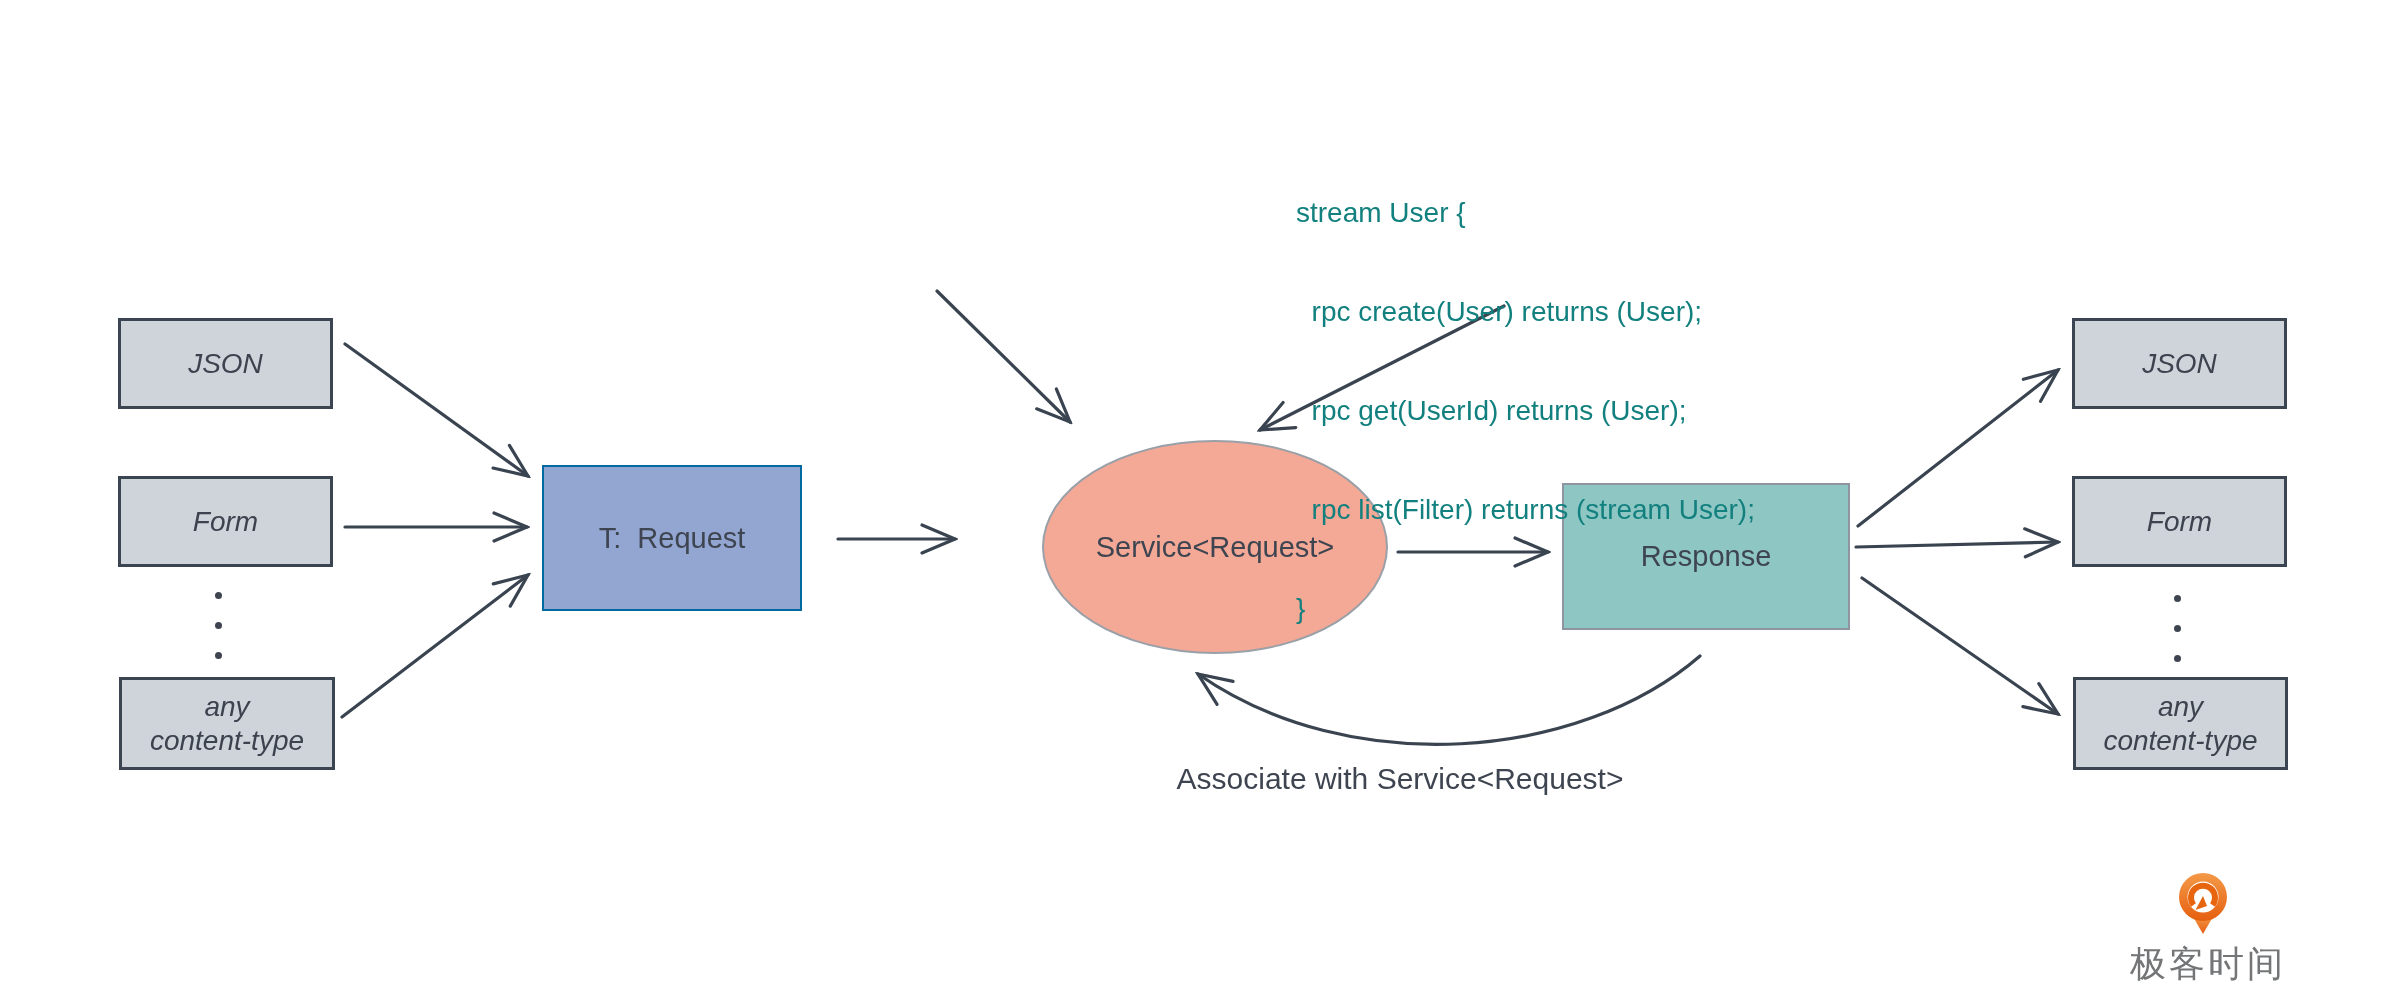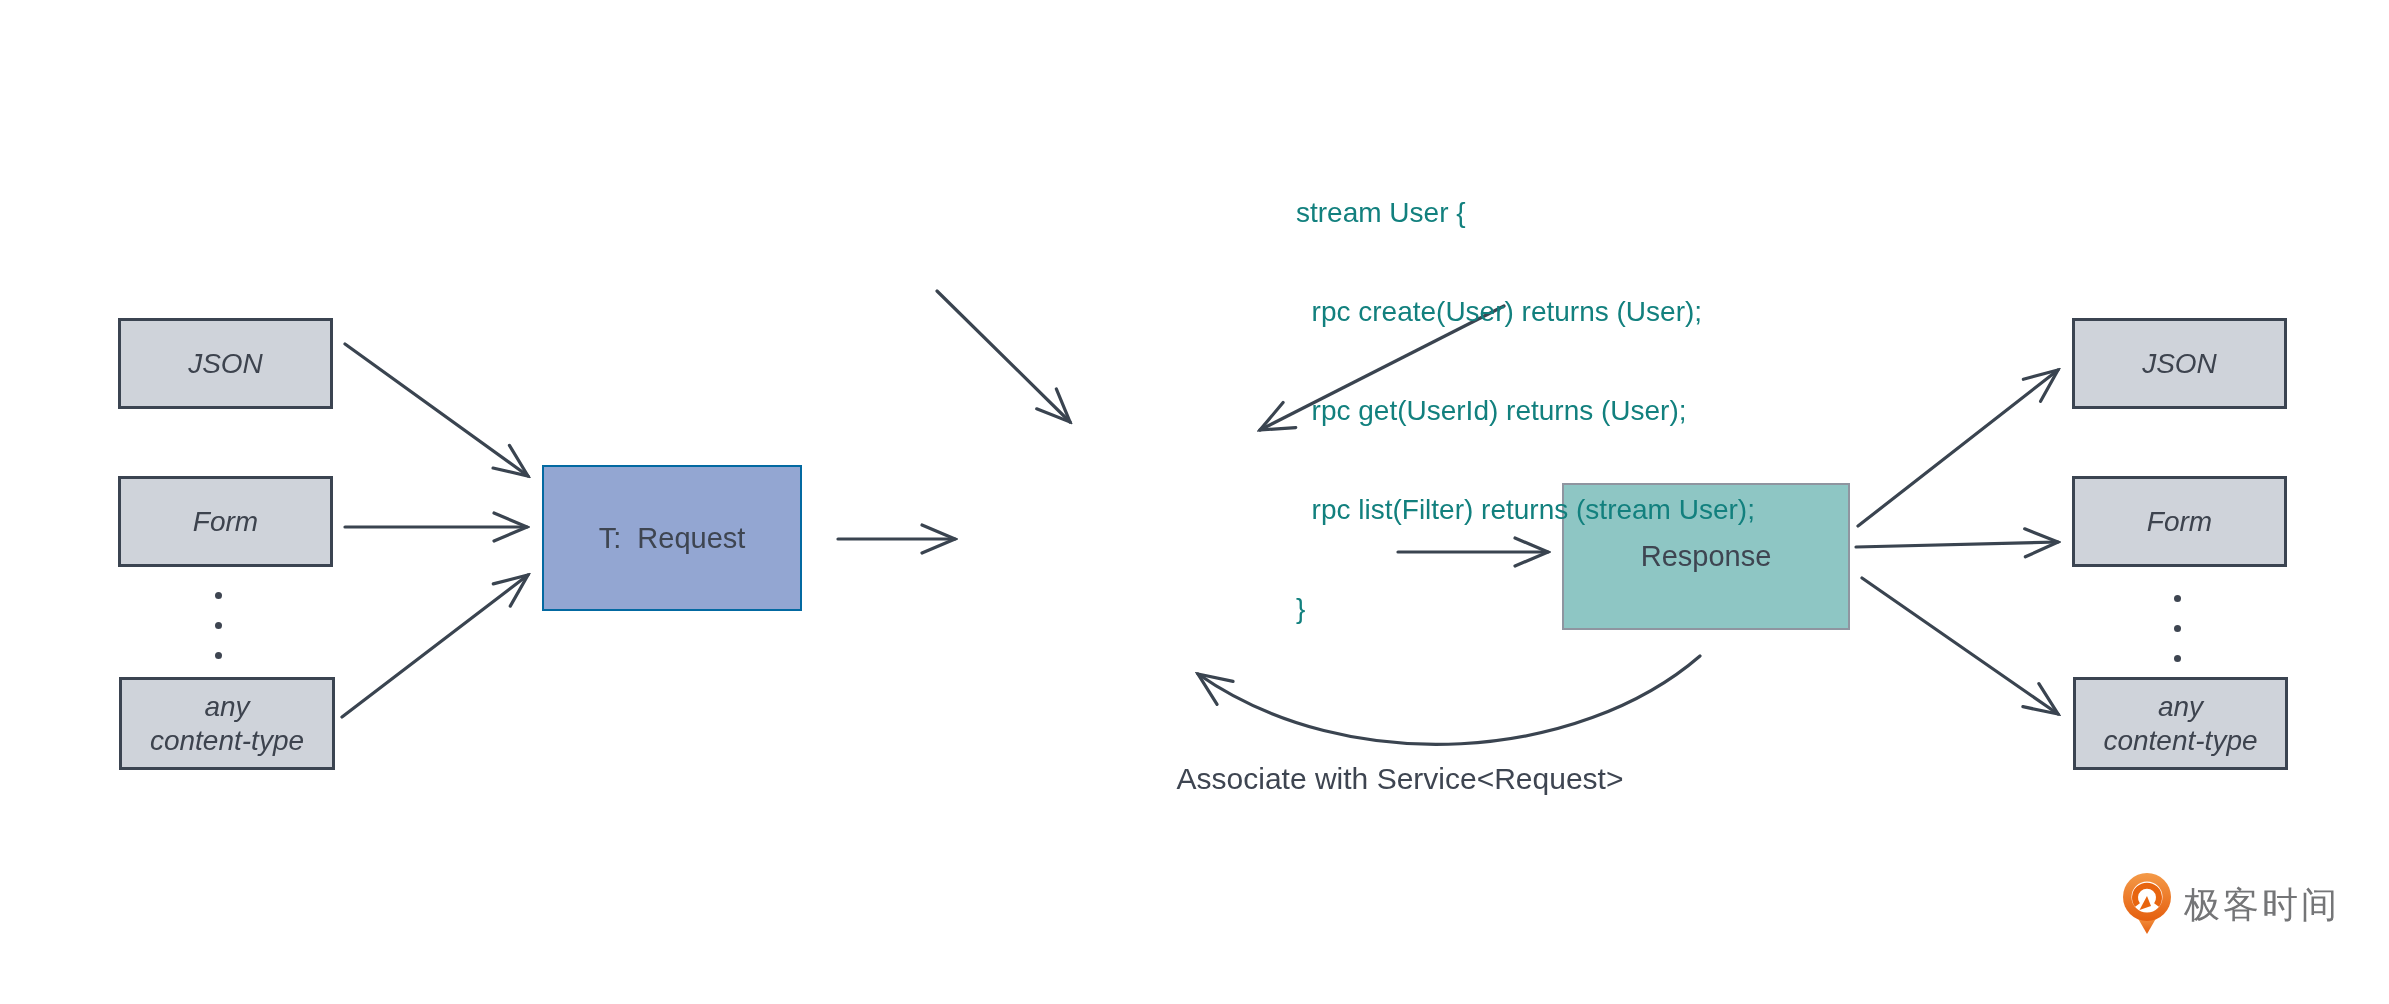--- a/index.html
+++ b/index.html
@@ -70,21 +70,21 @@
   .dot { width: 7px; height: 7px; border-radius: 50%; background: #3e4551; }
   
   .assoc-label {
     position: absolute;
     left: 1100px; top: 762px; width: 600px;
     text-align: center;
     font-size: 30px;
     color: #3e4551;
   }
   
-  .logo { position: absolute; left: 2120px; top: 870px; display: flex; align-items: center; }
+  .logo { position: absolute; left: 2120px; top: 870px; display: flex; align-items: center; flex-direction: column; }
   .logo-text {
     margin-left: 10px;
     font-size: 36px;
     letter-spacing: 3px;
     color: #747577;
     font-family: "Liberation Sans", "DejaVu Sans", sans-serif;
   }
 </style>
 </head>
 <body>
@@ -124,20 +124,23 @@
     <span class="dot"></span>
   </div>
   <div class="ct-box" style="left:119px; top:677px; width:216px; height:93px;">
     <span>any
 content-type</span>
   </div>
 
   <div class="node node-request">
     <span>T:  Request</span>
   </div>
+  <div class="node node-service">
+    <span>Service&lt;Request&gt;</span>
+  </div>
   <div class="node node-response">
     <span>Response</span>
   </div>
 
   <div class="ct-box" style="left:2072px; top:318px; width:215px; height:91px;">
     <span>JSON</span>
   </div>
   <div class="ct-box" style="left:2072px; top:476px; width:215px; height:91px;">
     <span>Form</span>
   </div>

